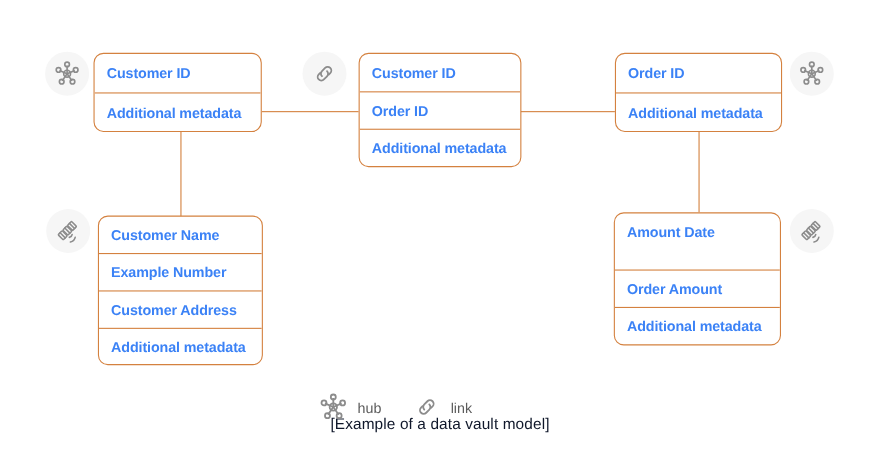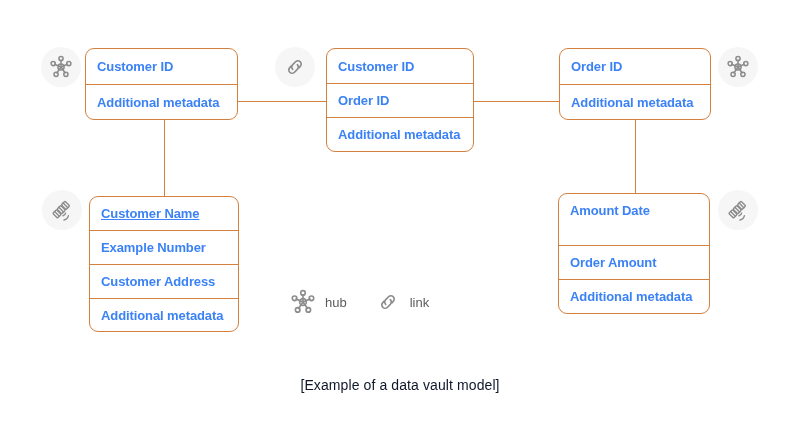--- a/index.html
+++ b/index.html
@@ -65,30 +65,30 @@
     align-items: center;
     justify-content: center;
     z-index: 4;
   }
   .badge svg { display: block; }
 
   
   #legend {
     position: absolute;
     left: 288px;
-    top: 287px;
+    top: 319px;
     display: flex;
     align-items: flex-end;
     z-index: 4;
   }
   .legend-item {
     display: flex;
     align-items: center;
   }
-  .legend-item + .legend-item { margin-left: 26px; }
+  .legend-item + .legend-item { margin-left: 26px; margin-top: 36px; }
   .legend-icon {
     width: 30px;
     height: 30px;
     display: flex;
     align-items: center;
     justify-content: center;
     flex: none;
   }
   .legend-label {
     margin-left: 7px;
@@ -133,21 +133,21 @@
     <div class="row" style="height:34px;">Order ID</div>
     <div class="row" style="height:34px;">Additional metadata</div>
   </div>
 
   <div class="entity" style="left:559px; top:48px; width:152px;">
     <div class="row" style="height:35px;">Order ID</div>
     <div class="row" style="height:35px;">Additional metadata</div>
   </div>
 
   <div class="entity" style="left:89px; top:196px; width:150px;">
-    <div class="row" style="height:33px;text-decoration:underline;">Customer Name</div>
+    <div class="row" style="height:33px;">Customer Name</div>
     <div class="row" style="height:34px;">Example Number</div>
     <div class="row" style="height:34px;">Customer Address</div>
     <div class="row" style="height:33px;">Additional metadata</div>
   </div>
 
   <div class="entity" style="left:558px; top:193px; width:152px;">
     <div class="row" style="height:33px;">Amount Date</div>
     <div class="row" style="height:34px;margin-top:18px;">Order Amount</div>
     <div class="row" style="height:34px;">Additional metadata</div>
   </div>

